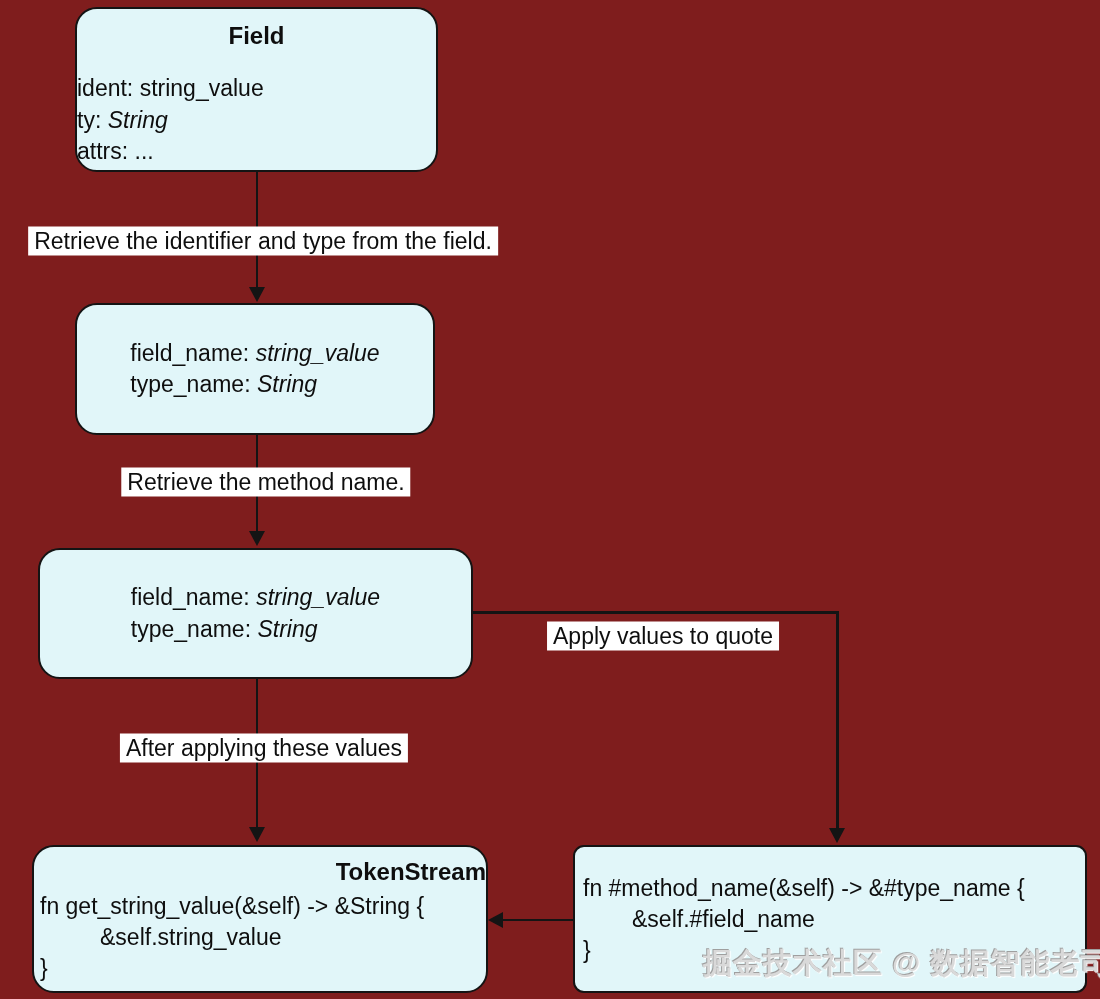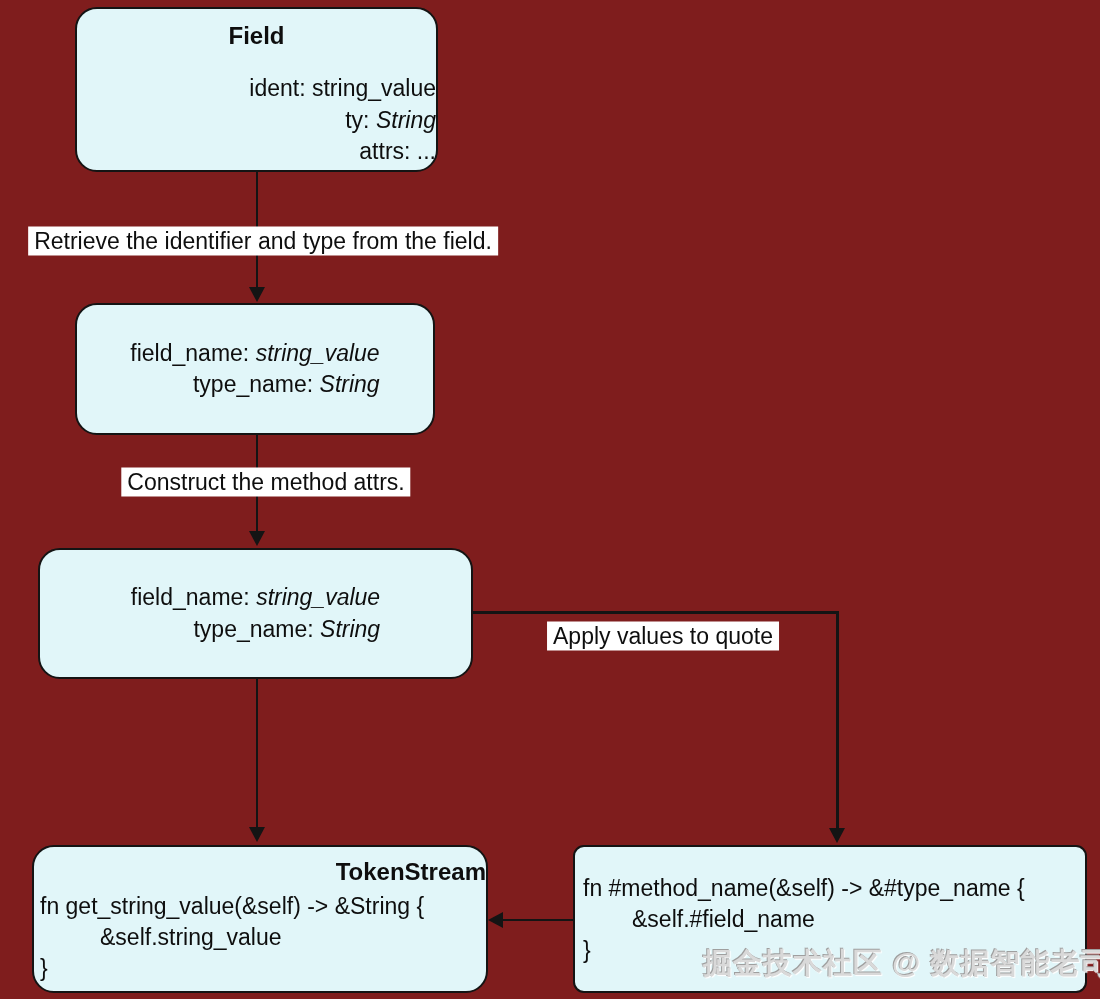--- a/index.html
+++ b/index.html
@@ -5,21 +5,21 @@
   html,body{margin:0;padding:0;background:#fff;}
   #canvas{
     position:relative;width:1100px;height:999px;background:#7f1d1d;overflow:hidden;
     font-family:"Liberation Sans","DejaVu Sans",sans-serif;color:#0e0e0e;
   }
   .node{
     position:absolute;background:#e1f6f9;border:2.5px solid #141414;border-radius:22px;
     box-sizing:border-box;z-index:2;
   }
   .node-title{font-weight:bold;font-size:24px;text-align:center;line-height:30px;}
-  .kv-lines{font-size:23px;line-height:31.5px;text-align:right;}
+  .kv-lines{font-size:23px;line-height:31.5px;text-align:left;}
   .it{font-style:italic;}
   .code{font-size:23px;line-height:31px;text-align:left;white-space:nowrap;}
   .code .indent{padding-left:60px;}
   #node-field{left:75px;top:7px;width:363px;height:165px;padding-top:12px;}
   #node-field .kv-lines{margin-top:22px;}
   #node-extracted{left:75px;top:303px;width:360px;height:132px;display:flex;align-items:center;justify-content:center;}
   #node-with-method{left:38px;top:548px;width:435px;height:131px;display:flex;align-items:center;justify-content:center;}
   #node-token-stream{left:32px;top:845px;width:456px;height:148px;padding:10px 0 0 6px;}
   #node-token-stream .node-title{margin-bottom:4px;text-align:right;}
   #node-quote-template{left:573px;top:845px;width:514px;height:148px;padding:26px 0 0 8px;border-radius:11px;}
@@ -66,36 +66,37 @@
 
   <div class="node" id="node-extracted">
     <div class="kv-lines">
       <div><span>field_name: </span><span class="it">string_value</span></div>
       <div><span>type_name: </span><span class="it">String</span></div>
     </div>
   </div>
 
   <div class="vline" style="left:255.5px;top:435px;height:99px;"></div>
   <div class="arrow-down" style="left:249px;top:531px;"></div>
-  <div class="edge-label" style="left:266px;top:482px;">Construct the method attrs.</div>
+  <div class="edge-label" style="left:266px;top:482px;">Retrieve the method name.</div>
 
   <div class="node" id="node-with-method">
     <div class="kv-lines">
       <div><span>field_name: </span><span class="it">string_value</span></div>
       <div><span>type_name: </span><span class="it">String</span></div>
     </div>
   </div>
 
   <div class="hline" style="left:473px;top:611px;width:365px;"></div>
   <div class="vline" style="left:836px;top:611px;height:219px;"></div>
   <div class="arrow-down" style="left:829px;top:828px;"></div>
   <div class="edge-label" style="left:663px;top:636px;">Apply values to quote</div>
 
   <div class="vline" style="left:255.5px;top:679px;height:148px;"></div>
   <div class="arrow-down" style="left:249px;top:827px;"></div>
+  <div class="edge-label" style="left:264px;top:748px;">After applying these values</div>
 
   <div class="node" id="node-token-stream">
     <div class="node-title">TokenStream</div>
     <div class="code">
       <div>fn get_string_value(&amp;self) -&gt; &amp;String {</div>
       <div class="indent">&amp;self.string_value</div>
       <div>}</div>
     </div>
   </div>
 

